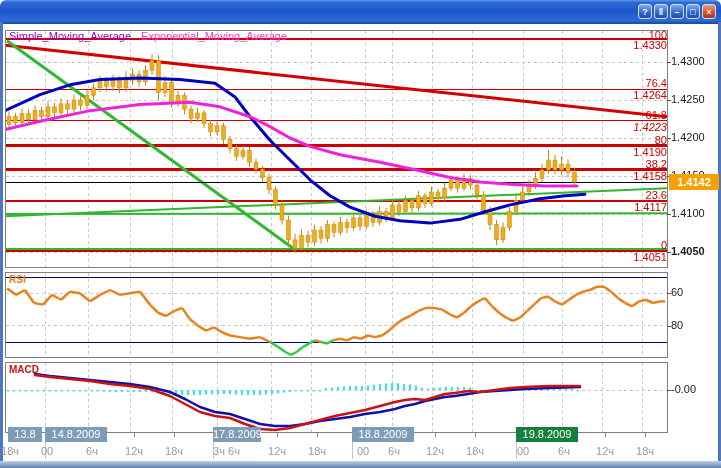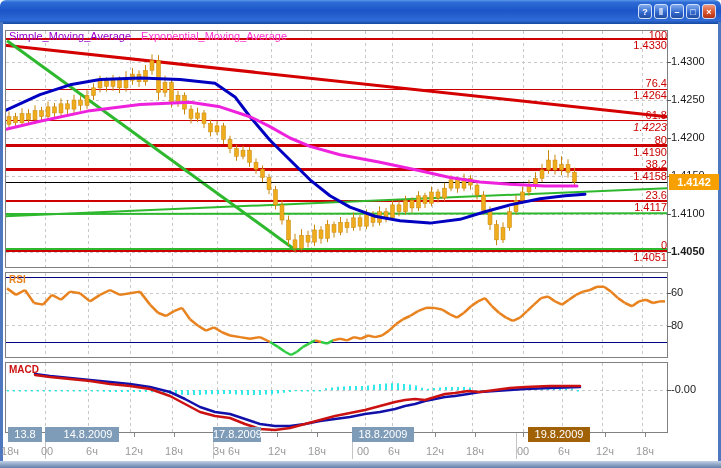--- a/index.html
+++ b/index.html
@@ -570,18 +570,18 @@
       <div class="tlabel" style="left: 461px;">18ч</div>
       <div class="atick" style="left: 523px;"></div>
       <div class="tlabel" style="left: 509px;">00</div>
       <div class="atick" style="left: 564px;"></div>
       <div class="tlabel" style="left: 550px;">6ч</div>
       <div class="atick" style="left: 605px;"></div>
       <div class="tlabel" style="left: 591px;">12ч</div>
       <div class="atick" style="left: 645px;"></div>
       <div class="tlabel" style="left: 631px;">18ч</div>
       <div class="badge" style="left: 8px; width: 34px; background: rgb(126, 155, 184);">13.8</div>
-      <div class="badge" style="left: 45px; width: 62px; background: rgb(126, 155, 184); padding-left: 12px;">14.8.2009</div>
+      <div class="badge" style="left: 45px; width: 62px; background: rgb(126, 155, 184);">14.8.2009</div>
       <div class="badge" style="left: 213px; width: 48px; background: rgb(126, 155, 184);">17.8.2009</div>
       <div class="badge" style="left: 352px; width: 62px; background: rgb(126, 155, 184);">18.8.2009</div>
-      <div class="badge" style="left: 528px; width: 62px; background: #a16207;">19.8.2009</div>
+      <div class="badge" style="left: 516px; width: 62px; background: #15803d;">19.8.2009</div>
     </div>
 </div>
 
 </body></html>

